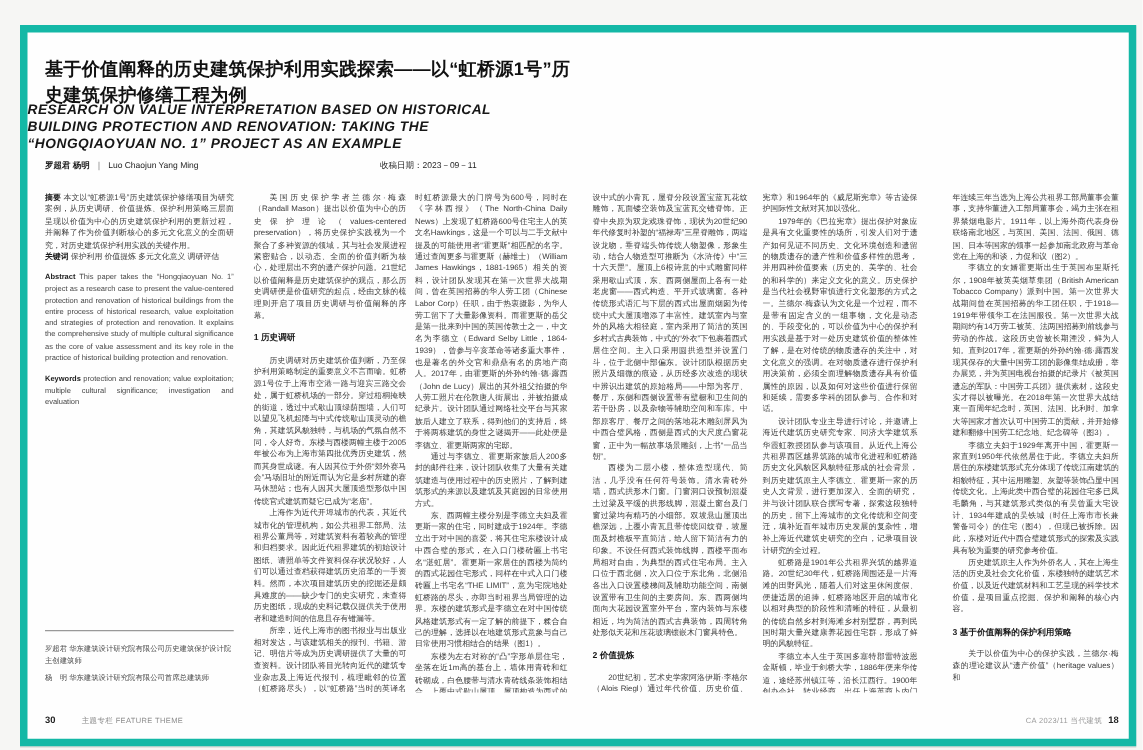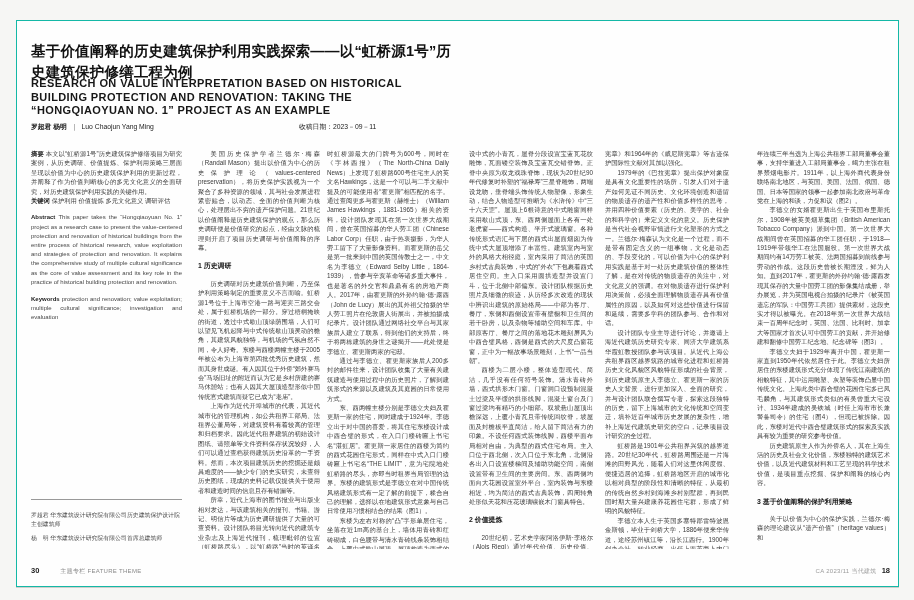--- a/index.html
+++ b/index.html
@@ -4,33 +4,34 @@
 <style>
   html,body{margin:0;padding:0;}
   body{
     width:914px;height:600px;overflow:hidden;position:relative;
     background:#f6f6f4;
     font-family:"Liberation Sans","DejaVu Sans",sans-serif;
     -webkit-font-smoothing:antialiased;
   }
   .spread{
     position:absolute;left:16px;top:20px;width:881px;height:565px;
-    background:#fefefe;border:1px solid #14b8a6;
+    background:#fefefe;border:6px solid #14b8a6;
     box-shadow:0 1px 0 #cfcfcc;
   }
   
   .title-cn{
     position:absolute;left:14px;top:20px;width:424px;
     font-size:14.5px;line-height:21px;font-weight:700;color:#111;
     letter-spacing:0.2px;
   }
   .title-en{
-    position:absolute;left:14px;top:56px;width:426px;
+    position:absolute;left:0;top:56px;width:426px;
     font-size:11px;line-height:13.5px;font-weight:700;color:#171717;
     letter-spacing:0.4px;
+    font-style:italic;
   }
   .byline{
     position:absolute;left:14px;top:101px;width:430px;height:12px;
     font-size:6.8px;color:#222;white-space:nowrap;
   }
   .byline b{font-weight:700;}
   .byline .divider{color:#555;padding:0 4px;}
   .byline .date{position:absolute;left:268px;top:0;}
   
   .col{

